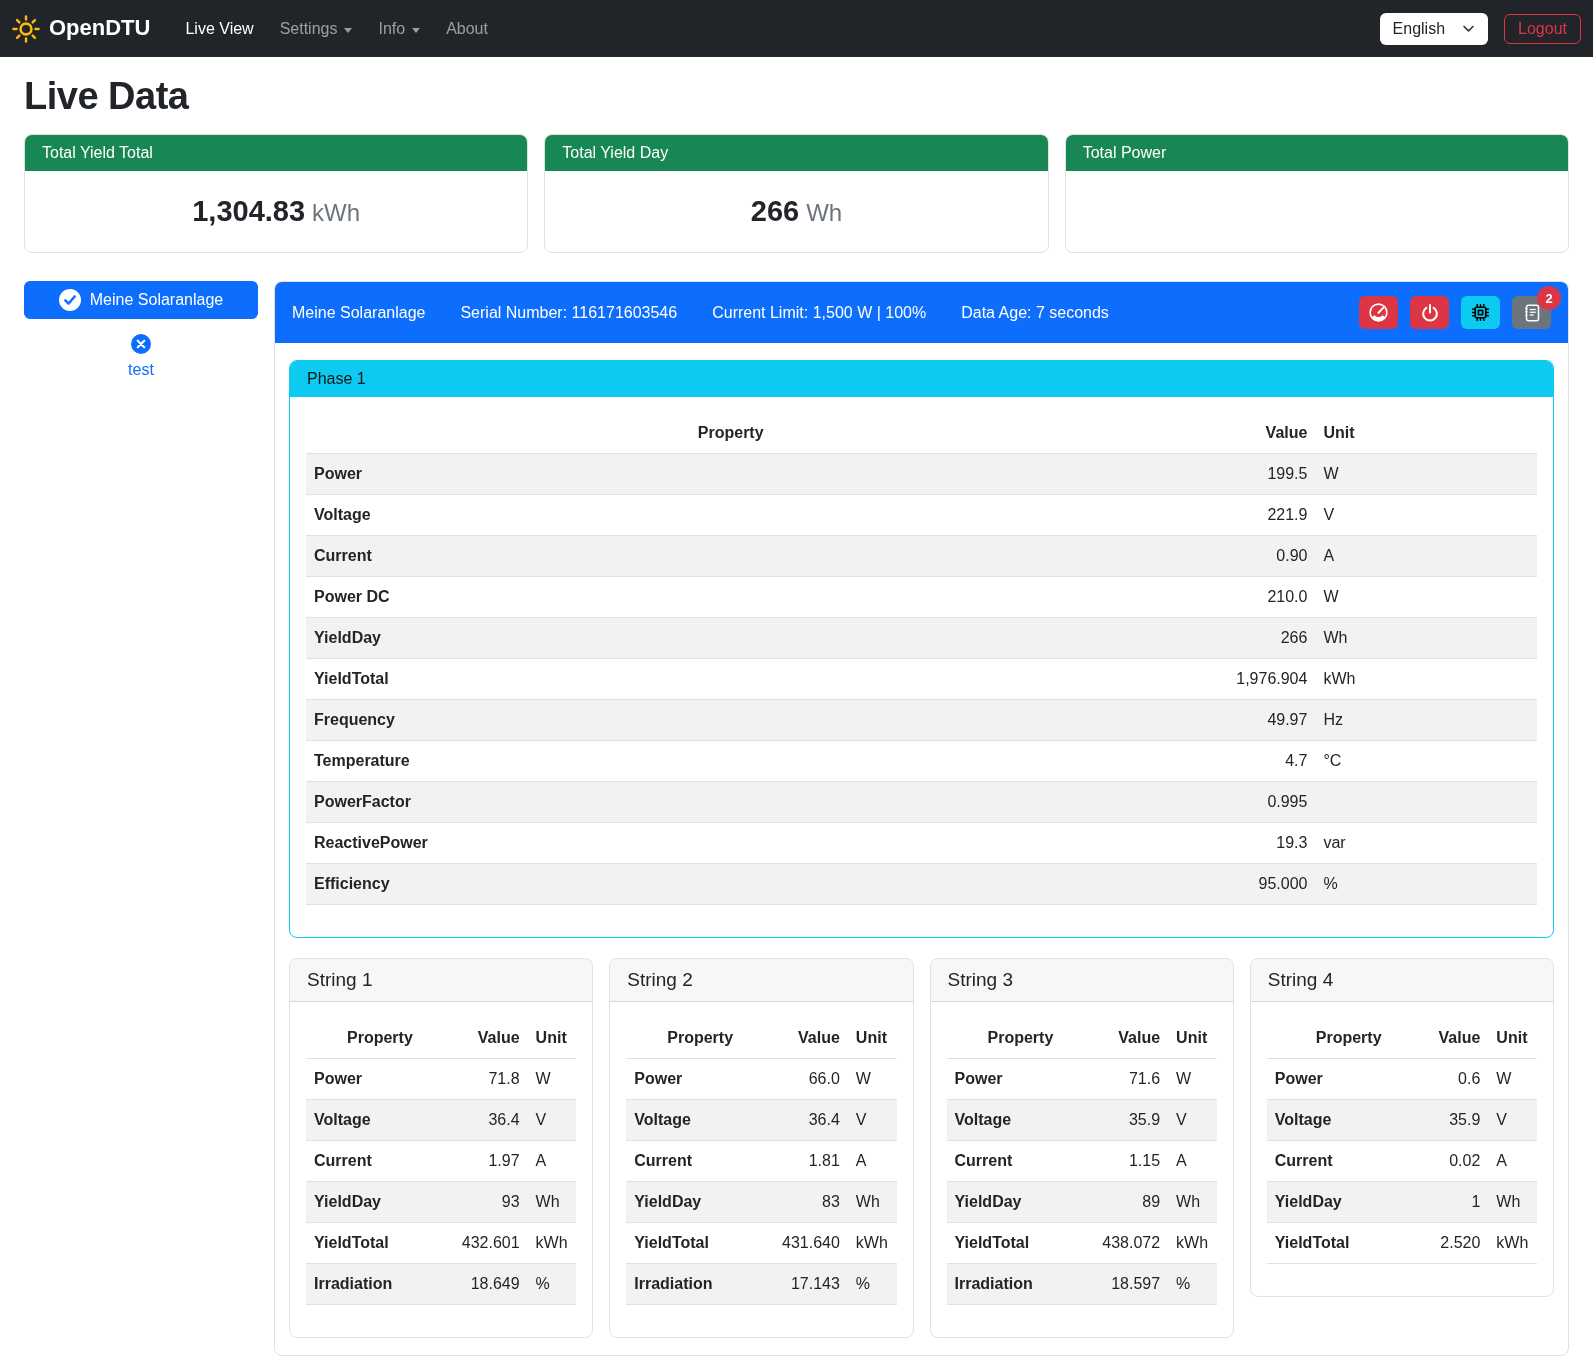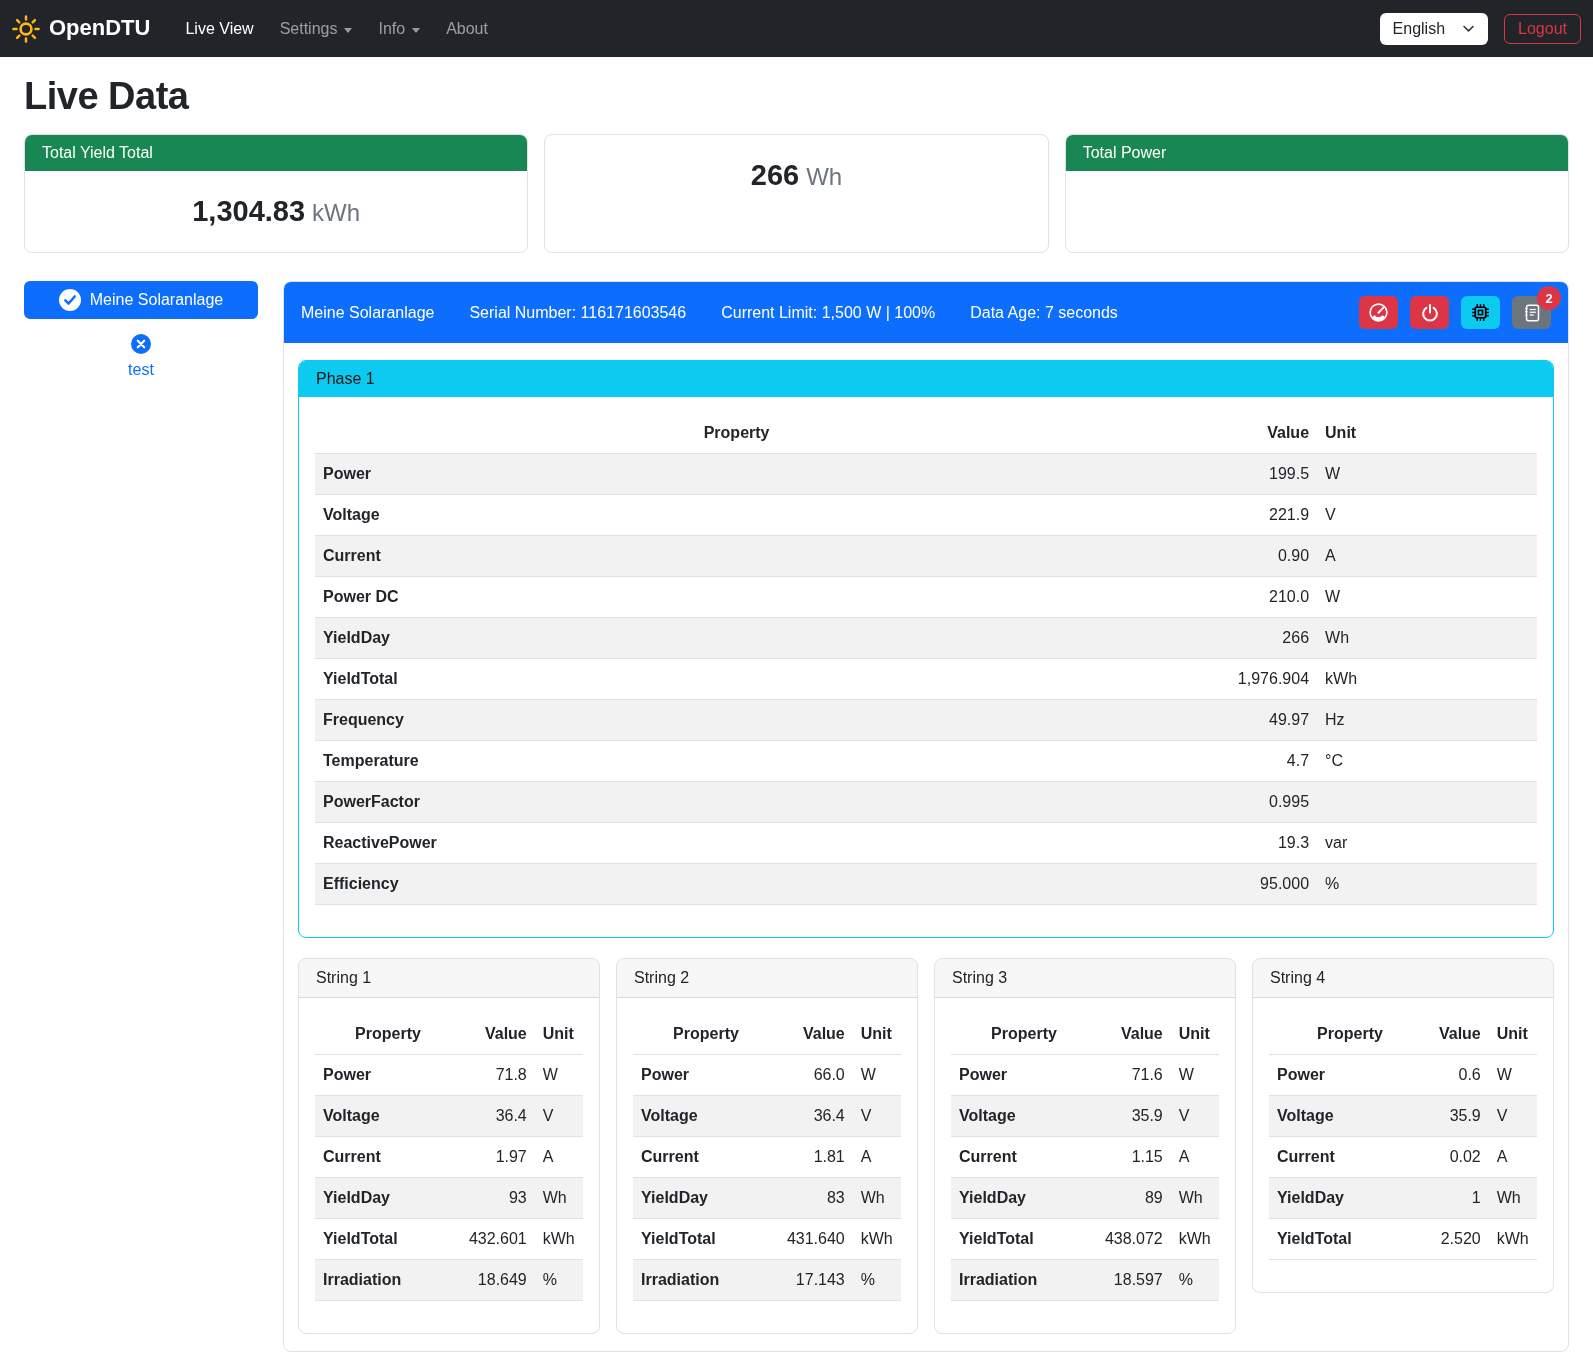--- a/index.html
+++ b/index.html
@@ -24,21 +24,21 @@
   .card { background: #fff; border: 1px solid #dee2e6; border-radius: 8px; }
 
   
   .summary-row { display: grid; grid-template-columns: repeat(3, 1fr); gap: 16px; margin-bottom: 28px; }
   .summary-card .s-header { background: #198754; color: #fff; font-size: 16px; padding: 9px 17px; border-radius: 7px 7px 0 0; }
   .summary-card .s-body { text-align: center; padding: 24px 16px; }
   .s-value { font-size: 29px; font-weight: 600; color: #212529; }
   .s-unit { font-size: 24px; font-weight: 400; color: #6c757d; margin-left: 7px; }
 
   
-  .content-row { display: flex; gap: 25px; align-items: flex-start; }
+  .content-row { display: flex; gap: 16px; align-items: flex-start; }
   .sidebar { width: 234px; flex: none; }
   .inv-select-btn { width: 100%; background: #0d6efd; border: none; color: #fff; font-size: 16px; font-family: inherit; border-radius: 6px; padding: 8px 10px; display: flex; align-items: center; justify-content: center; gap: 9px; cursor: pointer; }
   .inv-secondary { margin-top: 15px; display: flex; align-items: center; justify-content: center; gap: 7px; color: #0d6efd; font-size: 16px; cursor: pointer; flex-direction: column; }
 
   .main { flex: 1; }
   .inverter-card { border-radius: 8px; }
   .inv-header { background: #0d6efd; color: #fff; font-size: 16px; border-radius: 7px 7px 0 0; display: flex; align-items: center; gap: 35px; padding: 14px 17px; }
   .inv-actions { margin-left: auto; display: flex; align-items: center; gap: 12px; }
   .ibtn { position: relative; width: 39px; height: 33px; border: none; border-radius: 6px; display: flex; align-items: center; justify-content: center; cursor: pointer; }
   .ibtn.danger { background: #dc3545; }
@@ -59,21 +59,21 @@
   .data-table thead th { font-weight: 700; }
   .data-table tbody th.prop { font-weight: 700; text-align: left; }
   .data-table .val { text-align: right; width: 13%; white-space: nowrap; }
   .data-table .unit { text-align: left; width: 18%; white-space: nowrap; }
   table.stripe-odd tbody tr:nth-child(odd) { background: #f2f2f2; }
   table.stripe-even tbody tr:nth-child(even) { background: #f2f2f2; }
 
   
   .strings-row { display: grid; grid-template-columns: repeat(4, 1fr); gap: 16px; align-items: start; margin-top: 20px; }
   .string-card { border: 1px solid #dee2e6; border-radius: 8px; }
-  .string-header { background: rgba(0,0,0,.03); font-size: 16px; color: #212529; padding: 10px 17px; border-bottom: 1px solid rgba(0,0,0,.125); border-radius: 7px 7px 0 0; }
+  .string-header { background: rgba(0,0,0,.03); font-size: 19px; color: #212529; padding: 10px 17px; border-bottom: 1px solid rgba(0,0,0,.125); border-radius: 7px 7px 0 0; }
   .string-card .card-body { padding: 16px 16px 16px; }
 </style>
 </head>
 <body>
 
 <nav class="navbar">
   <div class="brand">
     <span style="display:flex;">
       <svg width="28" height="28" viewBox="0 0 16 16">
         <circle cx="8" cy="8" r="3.1" fill="none" stroke="#fdb813" stroke-width="1.5"></circle>
@@ -124,20 +124,21 @@
   <h1 class="page-title">Live Data</h1>
 
   <div class="summary-row">
     <div class="card summary-card">
       <div class="s-header">Total Yield Total</div>
       <div class="s-body">
         <span class="s-value">1,304.83</span><span class="s-unit">kWh</span>
       </div>
     </div>
     <div class="card summary-card">
+      <div class="s-header">Total Yield Day</div>
       <div class="s-body">
         <span class="s-value">266</span><span class="s-unit">Wh</span>
       </div>
     </div>
     <div class="card summary-card">
       <div class="s-header">Total Power</div>
     </div>
   </div>
 
   <div class="content-row">

